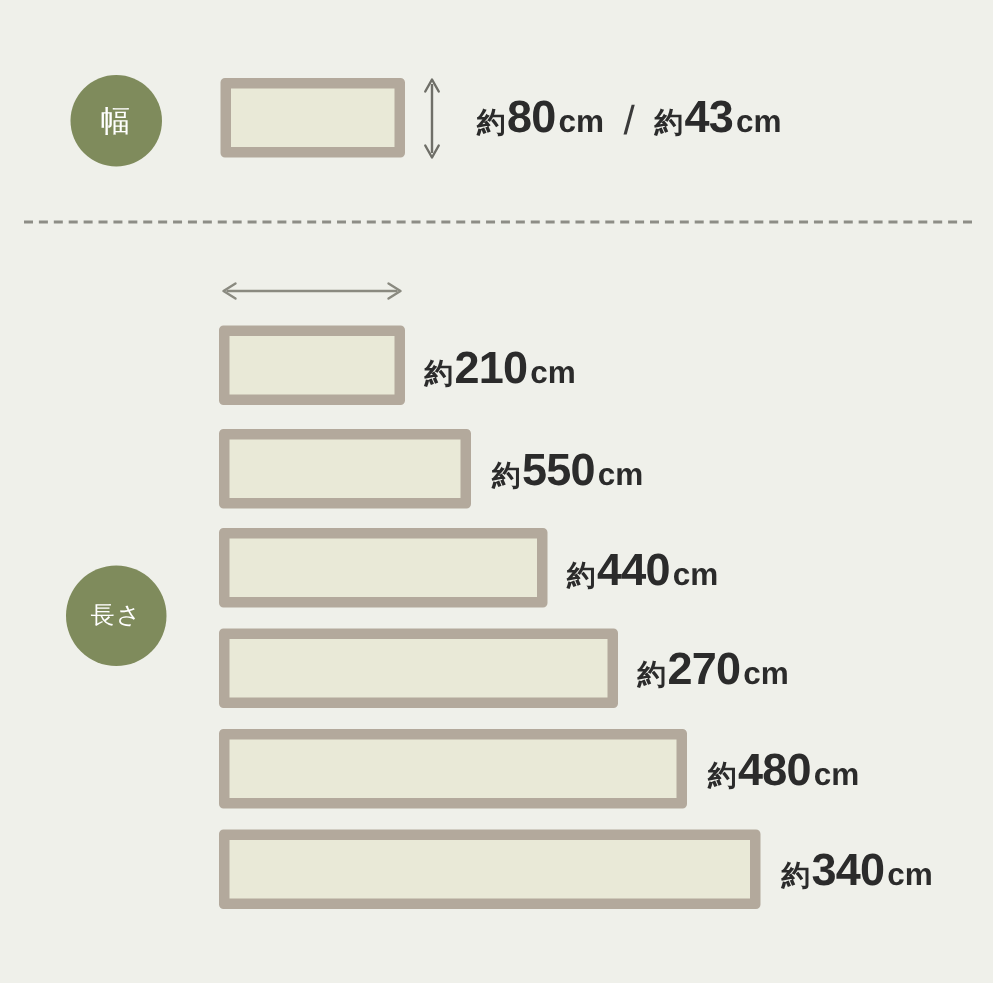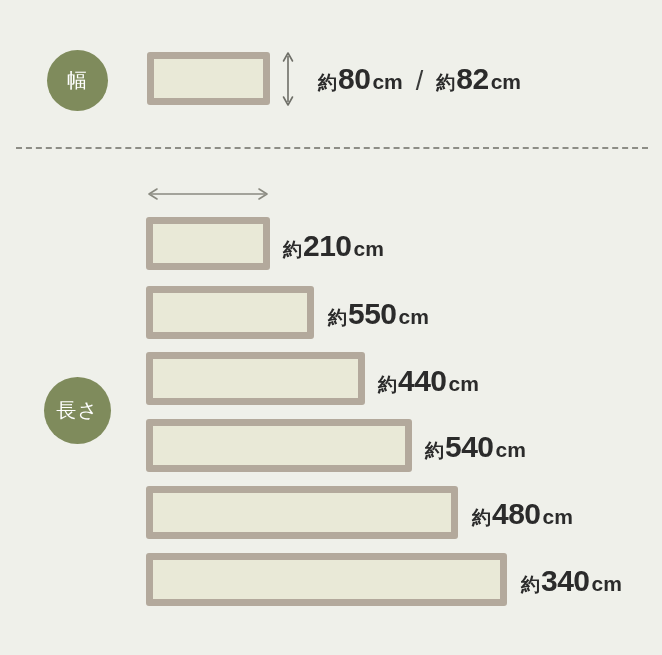--- a/index.html
+++ b/index.html
@@ -37,21 +37,21 @@
     top: 50px;
     width: 61px;
     height: 61px;
     font-size: 20px;
   }
   .badge-length {
     left: 44px;
     top: 377px;
     width: 67px;
     height: 67px;
-    font-size: 20px;
+    font-size: 16px;
   }
 
   
   .mat {
     position: absolute;
     background: #e9e9d7;
     border: 7px solid #b3a99c;
     box-sizing: border-box;
     border-radius: 3px;
   }
@@ -135,21 +135,21 @@
       <polyline points="2.5,47 7,55 11.5,47" fill="none" stroke="#6f6f68" stroke-width="1.6" stroke-linecap="round" stroke-linejoin="round"></polyline>
     </svg>
   </div>
 
   <div class="label width-label">
     <span class="pre">約</span>
     <span class="num">80</span>
     <span class="unit">cm</span>
     <span class="slash">/</span>
     <span class="pre">約</span>
-    <span class="num">82</span>
+    <span class="num">43</span>
     <span class="unit">cm</span>
   </div>
 
   <div class="divider"></div>
 
   <div class="badge badge-length">長さ</div>
 
   <div class="arrow-h">
     <svg width="126" height="16" viewBox="0 0 126 16">
       <line x1="6" y1="8" x2="120" y2="8" stroke="#8a8a80" stroke-width="1.6"></line>
@@ -173,21 +173,21 @@
       </div>
       <div class="mat" style="left: 146px; top: 352px; width: 219px; height: 53px;"></div>
       <div class="label" style="left: 378px; top: 364px;">
         <span class="pre">約</span>
         <span class="num">440</span>
         <span class="unit">cm</span>
       </div>
       <div class="mat" style="left: 146px; top: 419px; width: 266px; height: 53px;"></div>
       <div class="label" style="left: 425px; top: 430px;">
         <span class="pre">約</span>
-        <span class="num">540</span>
+        <span class="num">270</span>
         <span class="unit">cm</span>
       </div>
       <div class="mat" style="left: 146px; top: 486px; width: 312px; height: 53px;"></div>
       <div class="label" style="left: 472px; top: 497px;">
         <span class="pre">約</span>
         <span class="num">480</span>
         <span class="unit">cm</span>
       </div>
       <div class="mat" style="left: 146px; top: 553px; width: 361px; height: 53px;"></div>
       <div class="label" style="left: 521px; top: 564px;">

